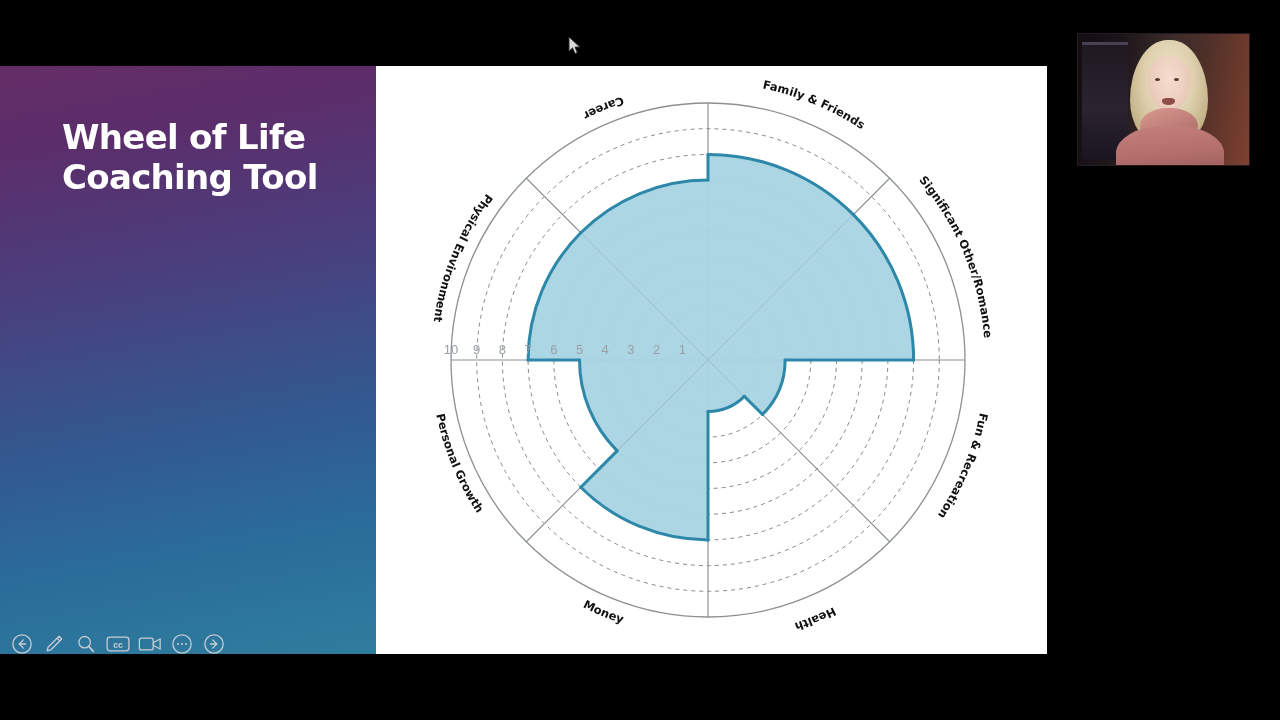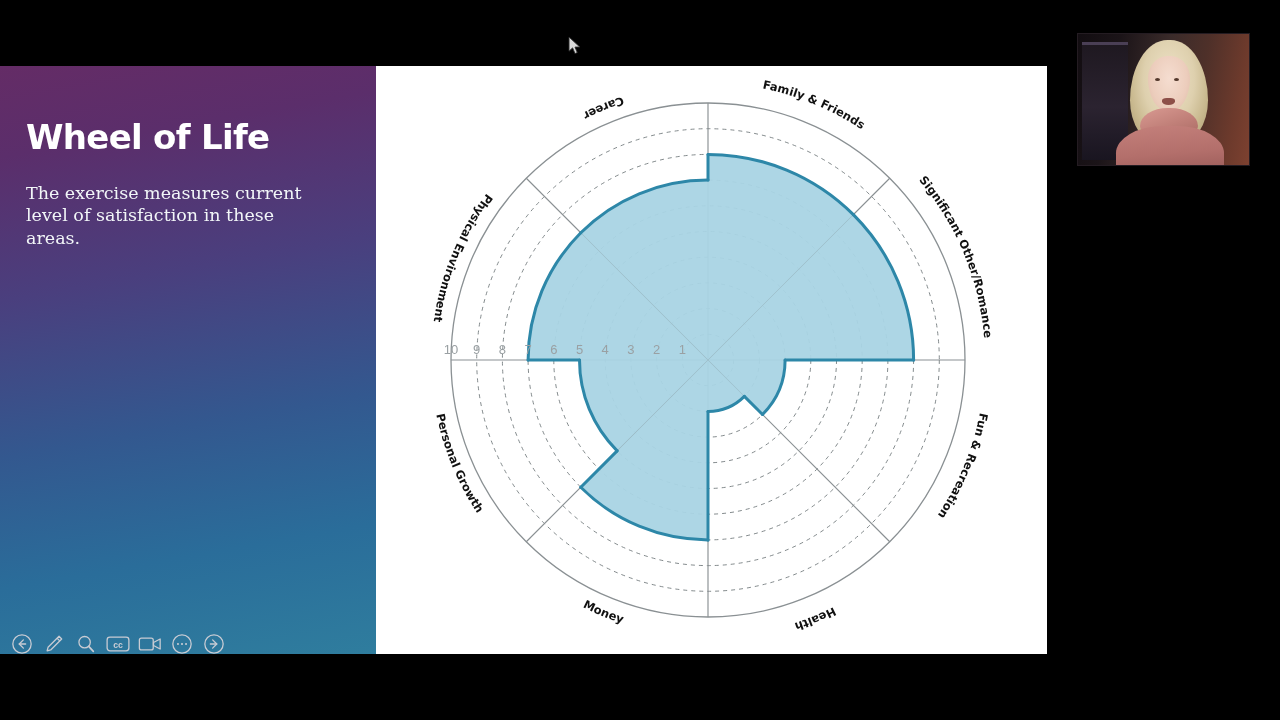--- a/index.html
+++ b/index.html
@@ -13,21 +13,21 @@
 
   
   #slide {
     position:absolute; left:0px; top:66px;
     width:1047px; height:588px;
     background:#fff; overflow:hidden;
   }
   #slide-left {
     position:absolute; left:0; top:0; width:376px; height:588px;
     background:linear-gradient(170deg,#642c66 0%, #5b2e6b 14%, #4a3f7e 36%, #33588f 60%, #2a6d9a 80%, #2f7d9e 100%);
-    padding:52px 44px 0 26px;
+    padding:52px 44px 0 62px;
   }
   .slide-title {
     font-family:"DejaVu Sans", sans-serif;
     font-weight:bold;
     font-size:34px;
     line-height:1.17;
     color:#ffffff;
     letter-spacing:-0.7px;
     margin-bottom:24px;
   }
@@ -95,22 +95,22 @@
 </head>
 <body>
 
 <div id="screen">
 
   <div id="slide">
 
     <div id="slide-left">
       <div class="slide-title">
         <div>Wheel of Life</div>
+        <div>Coaching Tool</div>
       </div>
-      <p class="slide-para">The exercise measures current level of satisfaction in these areas.</p>
     </div>
 
     <div id="slide-right">
       <svg id="wheel-svg" width="671" height="588" viewBox="0 0 671 588">
         <g id="wheel-root">
             <circle cx="332" cy="294" r="25.7" fill="none" stroke="#6d7578" stroke-width="1" stroke-dasharray="4 4" opacity="0.85"></circle>
             <circle cx="332" cy="294" r="51.4" fill="none" stroke="#6d7578" stroke-width="1" stroke-dasharray="4 4" opacity="0.85"></circle>
             <circle cx="332" cy="294" r="77.1" fill="none" stroke="#6d7578" stroke-width="1" stroke-dasharray="4 4" opacity="0.85"></circle>
             <circle cx="332" cy="294" r="102.8" fill="none" stroke="#6d7578" stroke-width="1" stroke-dasharray="4 4" opacity="0.85"></circle>
             <circle cx="332" cy="294" r="128.5" fill="none" stroke="#6d7578" stroke-width="1" stroke-dasharray="4 4" opacity="0.85"></circle>

